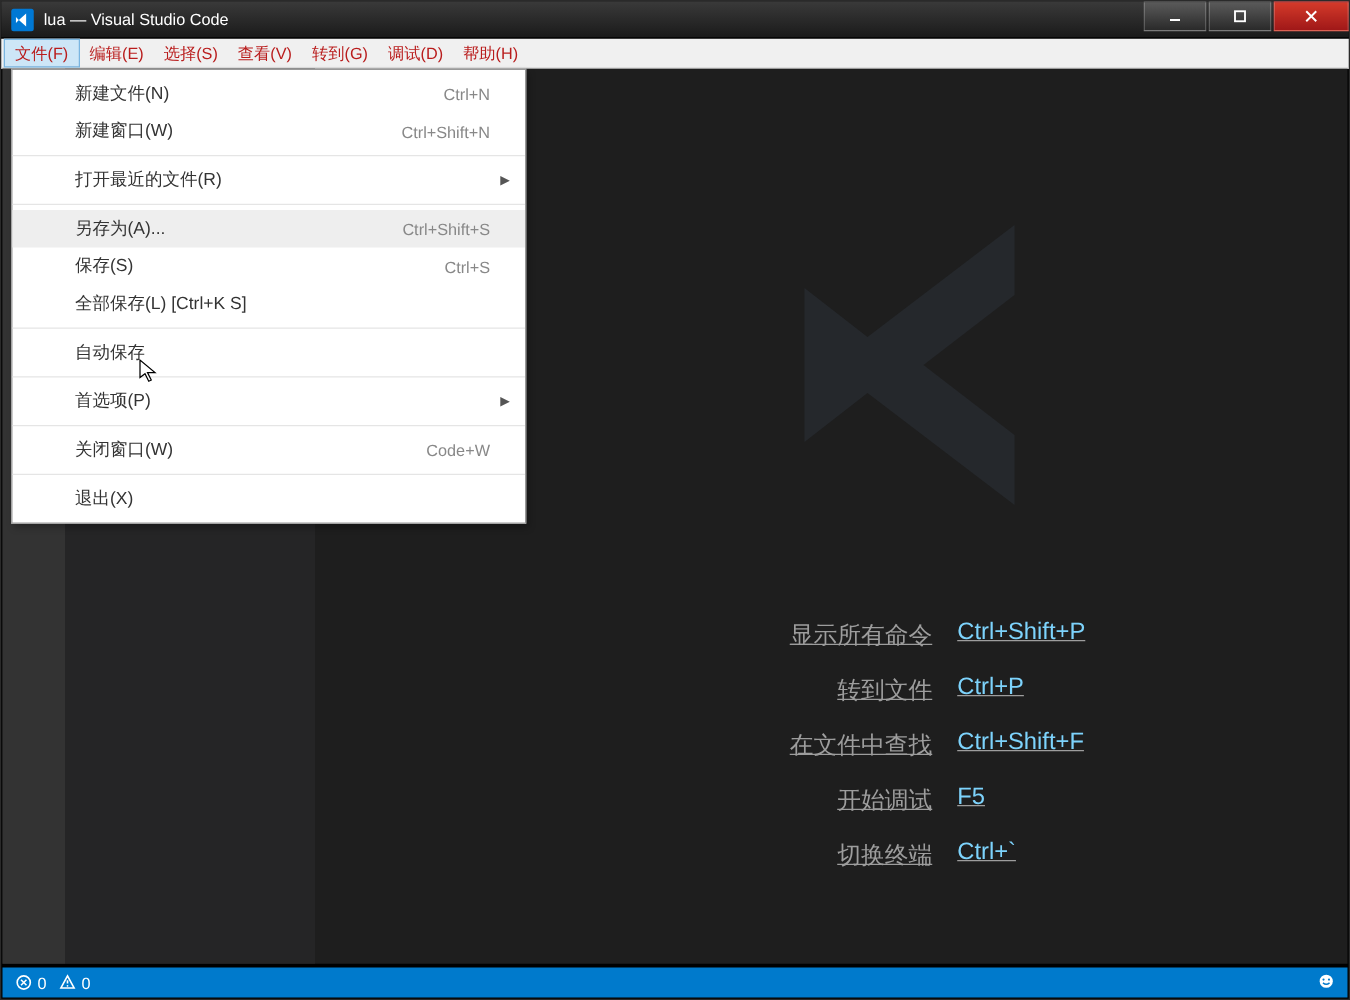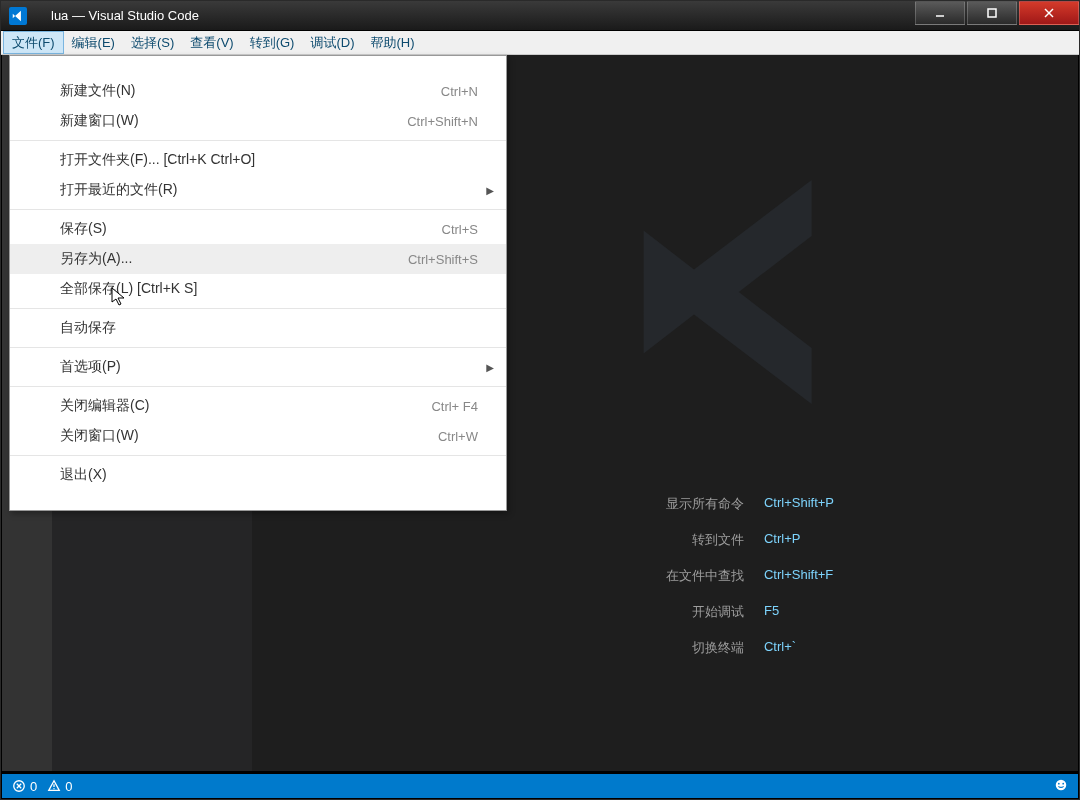--- a/index.html
+++ b/index.html
@@ -1,48 +1,48 @@
 <!DOCTYPE html>
 <html><head>
 <meta charset="utf-8">
 <style>
 * { margin: 0; padding: 0; box-sizing: border-box; font-family: "Segoe UI", "Microsoft YaHei", sans-serif; }
 body { width: 1080px; height: 800px; background: #000; overflow: hidden; position: relative; }
 
 .window-frame { position: absolute; inset: 0; border: 1px solid #2a2a2a; }
 
-.titlebar { height: 30px; background: linear-gradient(#3a3a3a, #1a1a1a); display: flex; align-items: center; padding-left: 8px; color: #fff; font-size: 13px; border-bottom: 1px solid #000; gap: 16px; }
+.titlebar { height: 30px; background: linear-gradient(#3a3a3a, #1a1a1a); display: flex; align-items: center; padding-left: 8px; color: #fff; font-size: 13px; border-bottom: 1px solid #000; }
 .titlebar-icon { width: 18px; height: 18px; background: #0078d4; margin-right: 8px; display: flex; align-items: center; justify-content: center; border-radius: 2px; }
 .titlebar-icon svg { width: 14px; height: 14px; }
 .win-controls { margin-left: auto; display: flex; height: 100%; }
 .win-btn { width: 50px; height: 24px; display: flex; align-items: center; justify-content: center; margin-top: 0; border: 1px solid rgba(255,255,255,0.2); background: linear-gradient(#5a5a5a,#2a2a2a); margin-left: 2px; color: #fff; font-size: 11px; }
 .win-btn.close { background: linear-gradient(#d43a2a,#a01818); width: 60px; }
 .win-btn svg { width: 12px; height: 12px; stroke: #fff; stroke-width: 1.5; fill: none; }
 
-.menubar { height: 24px; background: #f0f0f0; border-bottom: 1px solid #ccc; display: flex; align-items: stretch; padding-left: 2px; font-size: 13px; color: #0c4a6e; }
+.menubar { height: 24px; background: #f0f0f0; border-bottom: 1px solid #ccc; display: flex; align-items: stretch; padding-left: 2px; font-size: 13px; color: #b91c1c; }
 .menubar-item { padding: 0 8px; display: flex; align-items: center; cursor: default; white-space: nowrap; }
 .menubar-item.active { background: #cde6f7; border: 1px solid #7ab5e0; }
 
-.dropdown { position: absolute; left: 8px; top: 54px; width: 498px; background: #fff; border: 1px solid #999; box-shadow: 2px 3px 6px rgba(0,0,0,0.3); font-size: 14px; color: #333; padding: 20px 0; }
+.dropdown { position: absolute; left: 8px; top: 54px; width: 412px; background: #fff; border: 1px solid #999; box-shadow: 2px 3px 6px rgba(0,0,0,0.3); font-size: 14px; color: #333; padding: 4px 0; }
 .dd-item { display: flex; align-items: center; height: 30px; padding: 0 28px 0 50px; cursor: default; position: relative; }
 .dd-item.hover { background: #eee; }
 .dd-item .shortcut { margin-left: auto; color: #888; font-size: 13px; text-align: center; }
 .dd-sep { height: 1px; background: #e5e5e5; margin: 4px 0; }
 .dd-item .submenu-arrow { position: absolute; right: 12px; font-size: 10px; color: #555; }
 
 .editor-area { position: absolute; left: 1px; right: 1px; top: 54px; bottom: 28px; background: #1e1e1e; }
 .activity-bar { position: absolute; left: 0; top: 0; bottom: 0; width: 50px; background: #333333; }
 .sidebar-stub { position: absolute; left: 50px; top: 0; bottom: 0; width: 200px; background: #252526; }
 .sidebar-top { height: 35px; background: #2d2d2d; }
 .sidebar-panel-top { position: absolute; top: 35px; left: 0; right: 0; height: 28px; background: #383838; }
 
 .welcome { position: absolute; left: 460px; top: 70px; right: 40px; bottom: 50px; color: #3a3d41; }
 .vscode-logo { position: absolute; left: 50%; top: 28%; transform: translate(-50%,-50%); width: 280px; height: 280px; }
 .vscode-logo svg { width: 100%; height: 100%; }
-.shortcuts { position: absolute; left: 50%; top: 62%; transform: translateX(-50%); display: grid; grid-template-columns: auto auto; gap: 18px 20px; color: #9d9d9d; font-size: 13px; }
+.shortcuts { position: absolute; left: 50%; top: 62%; transform: translateX(-50%); display: grid; grid-template-columns: auto auto; gap: 18px 20px; color: #9d9d9d; font-size: 19px; text-decoration: underline; }
 .shortcuts .sc-label { text-align: right; }
 .shortcuts .sc-key { color: #7dd3fc; }
 
 .statusbar { position: absolute; left: 1px; right: 1px; bottom: 1px; height: 24px; background: #007acc; color: #fff; display: flex; align-items: center; padding: 0 10px; font-size: 13px; }
 .statusbar .st-seg { display: flex; align-items: center; gap: 4px; margin-right: 10px; }
 .statusbar .smile { margin-left: auto; }
 .statusbar svg { width: 14px; height: 14px; }
 
 .cursor-arrow { position: absolute; left: 110px; top: 286px; z-index: 100; pointer-events: none; }
 </style>
@@ -133,55 +133,48 @@
       <div class="dd-item">
         <span>新建文件(N)</span>
         <span class="shortcut">Ctrl+N</span>
       </div>
       <div class="dd-item">
         <span>新建窗口(W)</span>
         <span class="shortcut">Ctrl+Shift+N</span>
       </div>
       <div class="dd-sep"></div>
       <div class="dd-item">
-        <span>打开文件夹(F)... [Ctrl+K Ctrl+O]</span>
-      </div>
-      <div class="dd-item">
         <span>打开最近的文件(R)</span>
         <span class="submenu-arrow">▶</span>
       </div>
       <div class="dd-sep"></div>
-      <div class="dd-item">
-        <span>保存(S)</span>
-        <span class="shortcut">Ctrl+S</span>
-      </div>
       <div class="dd-item hover">
         <span>另存为(A)...</span>
         <span class="shortcut">Ctrl+Shift+S</span>
       </div>
       <div class="dd-item">
+        <span>保存(S)</span>
+        <span class="shortcut">Ctrl+S</span>
+      </div>
+      <div class="dd-item">
         <span>全部保存(L) [Ctrl+K S]</span>
       </div>
       <div class="dd-sep"></div>
       <div class="dd-item">
         <span>自动保存</span>
       </div>
       <div class="dd-sep"></div>
       <div class="dd-item">
         <span>首选项(P)</span>
         <span class="submenu-arrow">▶</span>
       </div>
       <div class="dd-sep"></div>
       <div class="dd-item">
-        <span>关闭编辑器(C)</span>
-        <span class="shortcut">Ctrl+  F4</span>
-      </div>
-      <div class="dd-item">
         <span>关闭窗口(W)</span>
-        <span class="shortcut">Ctrl+W</span>
+        <span class="shortcut">Code+W</span>
       </div>
       <div class="dd-sep"></div>
       <div class="dd-item">
         <span>退出(X)</span>
       </div>
     </div>
 
   <div class="statusbar">
     <div class="st-seg">
       <svg viewBox="0 0 16 16">

